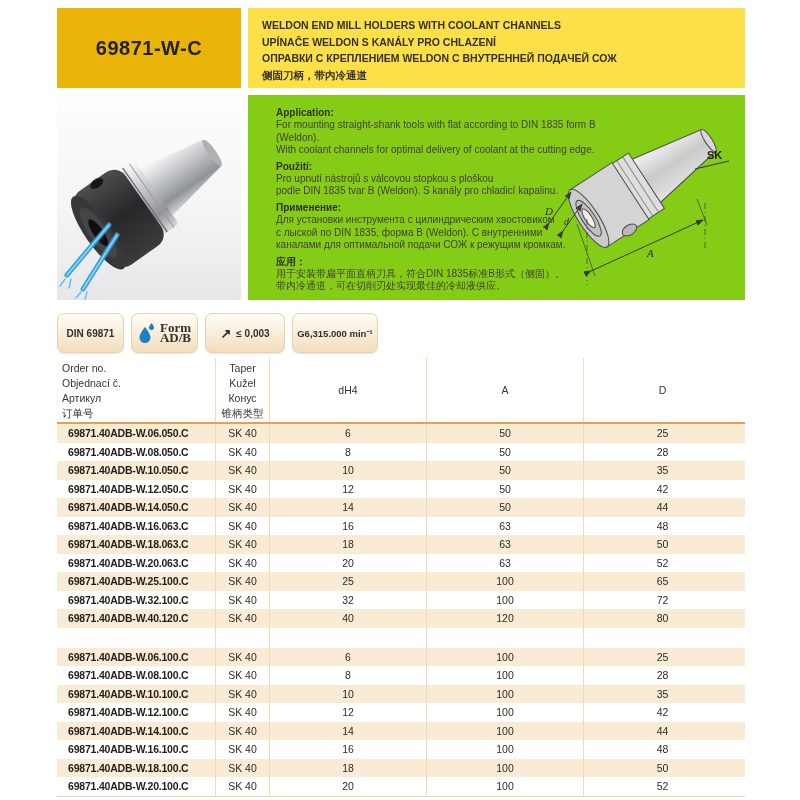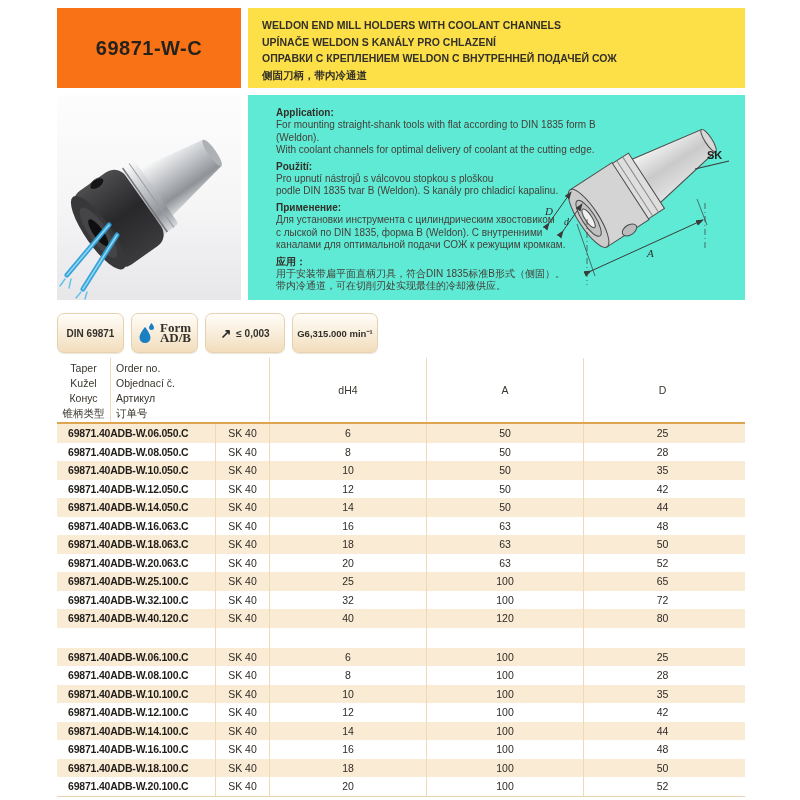--- a/index.html
+++ b/index.html
@@ -2,31 +2,31 @@
 <html><head>
 <meta charset="utf-8">
 <style>
   * { margin:0; padding:0; box-sizing:border-box; }
   html,body { width:800px; height:800px; background:#ffffff; overflow:hidden;
     font-family:"Liberation Sans", sans-serif; color:#2e2a26; }
   .row { display:flex; gap:7px; padding-left:57px; }
 
   
   .header-row { margin-top:8px; height:80px; }
-  .code-box { width:184px; height:80px; background:#f97316; display:flex;
+  .code-box { width:184px; height:80px; background:#eab308; display:flex;
     align-items:center; justify-content:center; font-size:20px; font-weight:bold;
     color:#25221d; letter-spacing:0.5px; }
   .title-box { width:497px; height:80px; background:#fde047; padding:9px 10px 0 14px; }
   .title-line { font-size:10.5px; font-weight:bold; line-height:16.5px; color:#33302a; }
 
   
   .second-row { margin-top:7px; height:205px; }
   .photo-box { width:184px; height:205px; position:relative;
     background:linear-gradient(180deg,#fdfdfd 0%,#f5f5f6 55%,#e7e7ea 100%); }
-  .app-box { width:497px; height:205px; background:#5eead4; position:relative;
+  .app-box { width:497px; height:205px; background:#84cc16; position:relative;
     padding:8px 0 0 28px; }
   .app-text { position:relative; z-index:2; width:330px; }
   .app-heading { font-size:10px; font-weight:bold; line-height:13px; margin-top:3px; color:#33302a; }
   .app-line { font-size:10px; line-height:12.6px; color:#45403a; }
   .drawing { position:absolute; right:0; top:4px; z-index:1; }
 
   
   .badges-row { margin-top:13px; height:40px; }
   .badge { height:40px; border:1px solid #e7d2b0; border-radius:7px;
     background:linear-gradient(180deg,#fffdf9 0%,#f8ecd8 55%,#f2ddbc 100%);
@@ -192,31 +192,31 @@
     <span>≤ 0,003</span>
   </div>
   <div class="badge badge-balance">
     <div>G6,3</div>
     <div>15.000 min⁻¹</div>
   </div>
 </div>
 
 <div class="table table-bottom">
   <div class="thead">
+    <div class="hcell hc0">
+      <div>Order no.</div>
+      <div>Objednací č.</div>
+      <div>Артикул</div>
+      <div>订单号</div>
+    </div>
     <div class="hcell hc1">
       <div>Taper</div>
       <div>Kužel</div>
       <div>Конус</div>
       <div>锥柄类型</div>
-    </div>
-    <div class="hcell hc0">
-      <div>Order no.</div>
-      <div>Objednací č.</div>
-      <div>Артикул</div>
-      <div>订单号</div>
     </div>
     <div class="hcell hc2">
       <span>dH4</span>
     </div>
     <div class="hcell hc3">
       <span>A</span>
     </div>
     <div class="hcell hc4">
       <span>D</span>
     </div>

